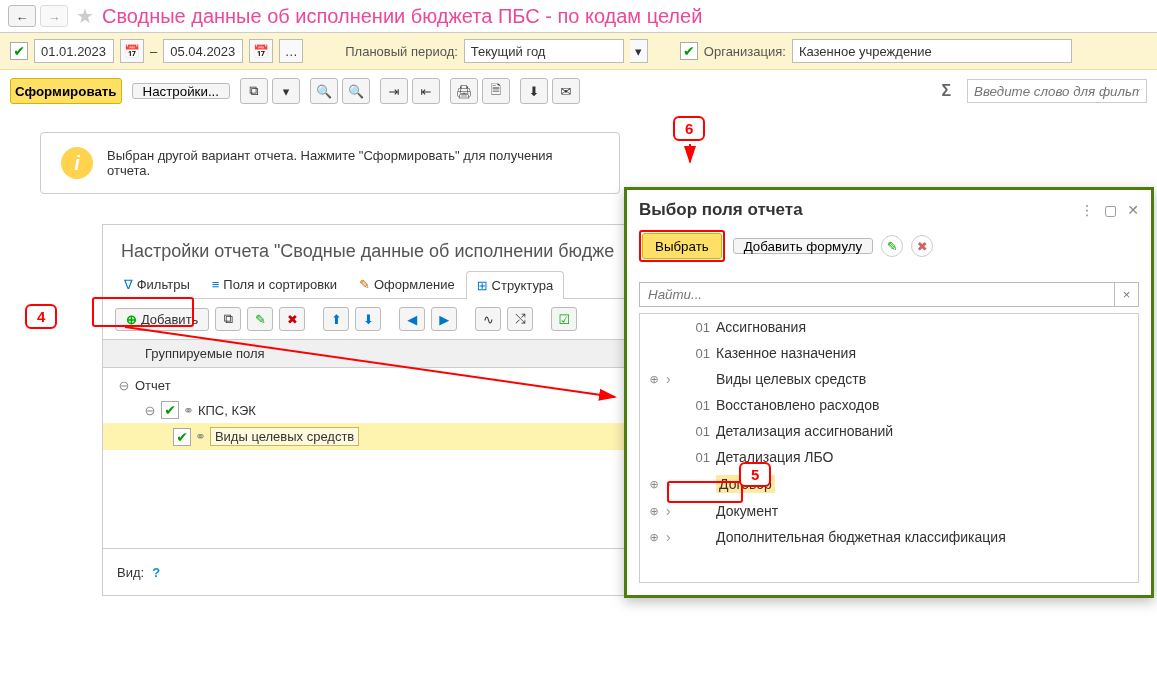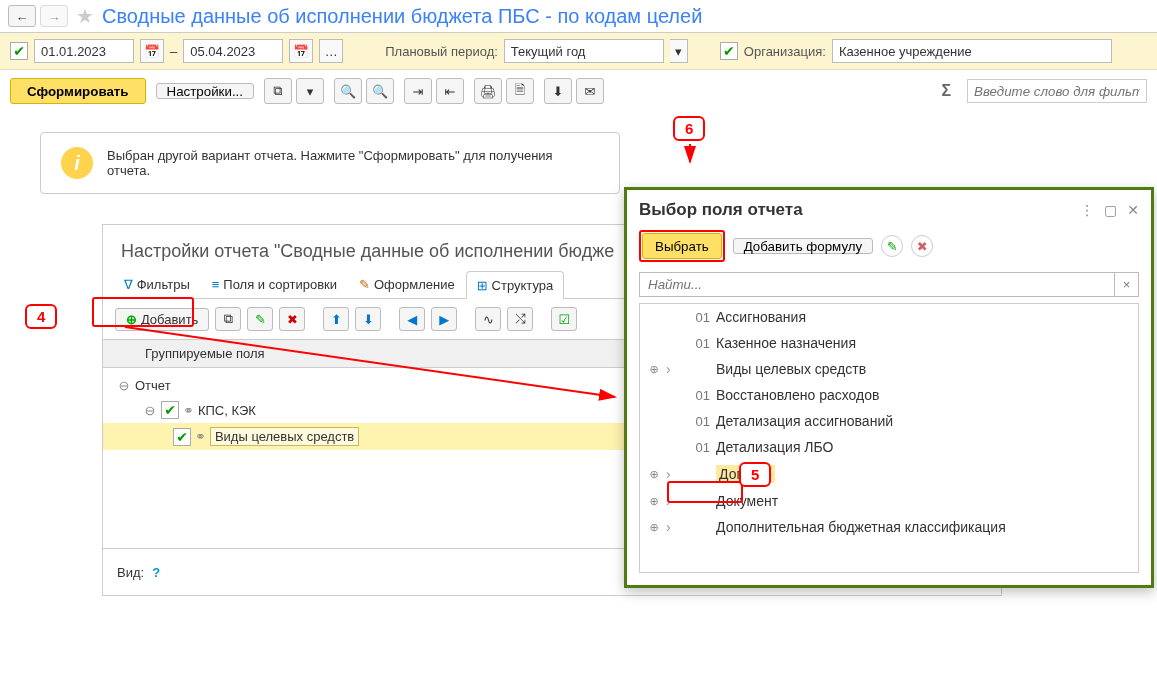--- a/index.html
+++ b/index.html
@@ -1,32 +1,32 @@
 <!DOCTYPE html>
 <html><head>
 <meta charset="utf-8">
 <style>
   * { box-sizing: border-box; font-family: Arial, sans-serif; }
   body { margin: 0; background: #fff; font-size: 13px; color: #333; width: 1157px; }
   .titlebar { display: flex; align-items: center; padding: 4px 8px; gap: 8px; border-bottom: 1px solid #ccc; }
   .nav-arrows { display: flex; gap: 4px; }
   .nav-btn { width: 28px; height: 22px; border: 1px solid #bbb; background: #f5f5f5; display: flex; align-items: center; justify-content: center; border-radius: 3px; cursor: pointer; }
   .star { color: #ccc; font-size: 20px; }
-  .title-text { font-size: 20px; color: #3b82f6; }
+  .title-text { font-size: 20px; color: #ec4899; }
   .period-bar { background: #fdf5d0; padding: 6px 10px; display: flex; align-items: center; gap: 6px; border-bottom: 1px solid #e8dfb0; }
   .chk { width: 18px; height: 18px; border: 1px solid #aaa; background: #fff; display: inline-flex; align-items: center; justify-content: center; font-size: 14px; color: #090; }
-  .date-input { background: #fff; border: 1px solid #bbb; padding: 2px 6px; height: 24px; display: inline-flex; align-items: center; width: 100px; }
+  .date-input { background: #fff; border: 1px solid #bbb; padding: 2px 6px; height: 24px; display: inline-flex; align-items: center; width: 80px; }
   .cal-btn { width: 24px; height: 24px; border: 1px solid #bbb; background: #f9f9f9; display: inline-flex; align-items: center; justify-content: center; }
   .dots-btn { width: 24px; height: 24px; border: 1px solid #bbb; background: #f9f9f9; }
   .label { color: #555; }
   .combo { background: #fff; border: 1px solid #bbb; height: 24px; display: inline-flex; align-items: center; padding: 0 6px; }
   .combo-dd { width: 18px; height: 24px; border: 1px solid #bbb; border-left: none; background: #f9f9f9; display: inline-flex; align-items: center; justify-content: center; }
   .org-input { width: 280px; }
   .toolbar { display: flex; align-items: center; gap: 10px; padding: 8px 10px; }
-  .btn-yellow { background: #ffe066; border: 1px solid #d6b500; padding: 4px 16px; height: 26px; font-weight: bold; border-radius: 3px; cursor: pointer; }
+  .btn-yellow { background: #ffe066; border: 1px solid #d6b500; padding: 4px 4px; height: 26px; font-weight: bold; border-radius: 3px; cursor: pointer; }
   .btn-gray { background: #f5f5f5; border: 1px solid #bbb; padding: 4px 10px; height: 16px; border-radius: 3px; cursor: pointer; display: inline-flex; align-items: center; gap: 4px; }
   .tb-icon { width: 28px; height: 26px; border: 1px solid #bbb; background: #f5f5f5; display: inline-flex; align-items: center; justify-content: center; border-radius: 3px; cursor: pointer; }
   .tb-group { display: flex; gap: 4px; }
   .spacer { flex: 1; }
   .sigma { font-size: 16px; font-weight: bold; color: #666; margin-right: 6px; }
   .filter-input { border: 1px solid #ccc; height: 24px; padding: 0 6px; width: 180px; color: #aaa; font-style: italic; }
   .content { position: relative; padding: 10px 22px; }
   .info-box { border: 1px solid #ccc; border-radius: 4px; padding: 14px 20px; display: flex; align-items: center; gap: 14px; margin: 10px 0 20px 18px; width: 580px; }
   .info-icon { width: 32px; height: 32px; background: #ffd34d; border-radius: 50%; display: flex; align-items: center; justify-content: center; color: #fff; font-size: 20px; font-weight: bold; font-style: italic; }
   .settings-panel { border: 1px solid #ccc; margin-left: 80px; margin-top: 30px; width: 900px; background: #fff; position: relative; }
@@ -54,21 +54,21 @@
   .highlight-box { position: absolute; border: 2px solid #f00; border-radius: 3px; z-index: 4; pointer-events: none; }
   .arrow-svg { position: absolute; z-index: 3; pointer-events: none; }
 
   .popup { position: absolute; top: 187px; left: 624px; width: 530px; background: #fff; border: 3px solid #4d7c0f; box-shadow: 0 4px 12px rgba(0,0,0,0.25); z-index: 10; }
   .popup-header { display: flex; align-items: center; padding: 10px 12px; }
   .popup-title { font-size: 17px; font-weight: bold; flex: 1; }
   .win-icons { display: flex; gap: 10px; color: #888; }
   .win-icons span { cursor: pointer; font-size: 14px; }
   .popup-toolbar { display: flex; gap: 8px; padding: 0 12px 10px; align-items: center; }
   .btn-select { background: #ffe066; border: 1px solid #d6b500; padding: 4px 12px; height: 26px; font-weight: normal; border-radius: 3px; }
-  .search-row { margin: 0 12px 6px; display: flex; }
+  .search-row { margin: 10px 12px 6px; display: flex; }
   .search-input { flex: 1; border: 1px solid #bbb; padding: 4px 8px; color: #aaa; font-style: italic; }
   .clear-btn { width: 24px; border: 1px solid #bbb; border-left: none; background: #fff; display: flex; align-items: center; justify-content: center; color: #777; cursor: pointer; }
   .field-list { border: 1px solid #ccc; margin: 0 12px 12px; height: 270px; overflow-y: auto; }
   .field-row { display: flex; align-items: center; padding: 5px 8px; gap: 6px; cursor: pointer; font-size: 14px; }
   .expand-plus { color: #888; width: 12px; text-align: center; font-size: 11px; }
   .chevron { color: #999; width: 12px; }
   .field-code { color: #777; width: 26px; text-align: right; font-size: 13px; }
   .field-name.selected { background: #ffe8a0; padding: 1px 3px; }
   .circle-icon { width: 22px; height: 22px; border: 1px solid #ccc; border-radius: 50%; display: inline-flex; align-items: center; justify-content: center; color: #999; cursor: pointer; }
 </style>

